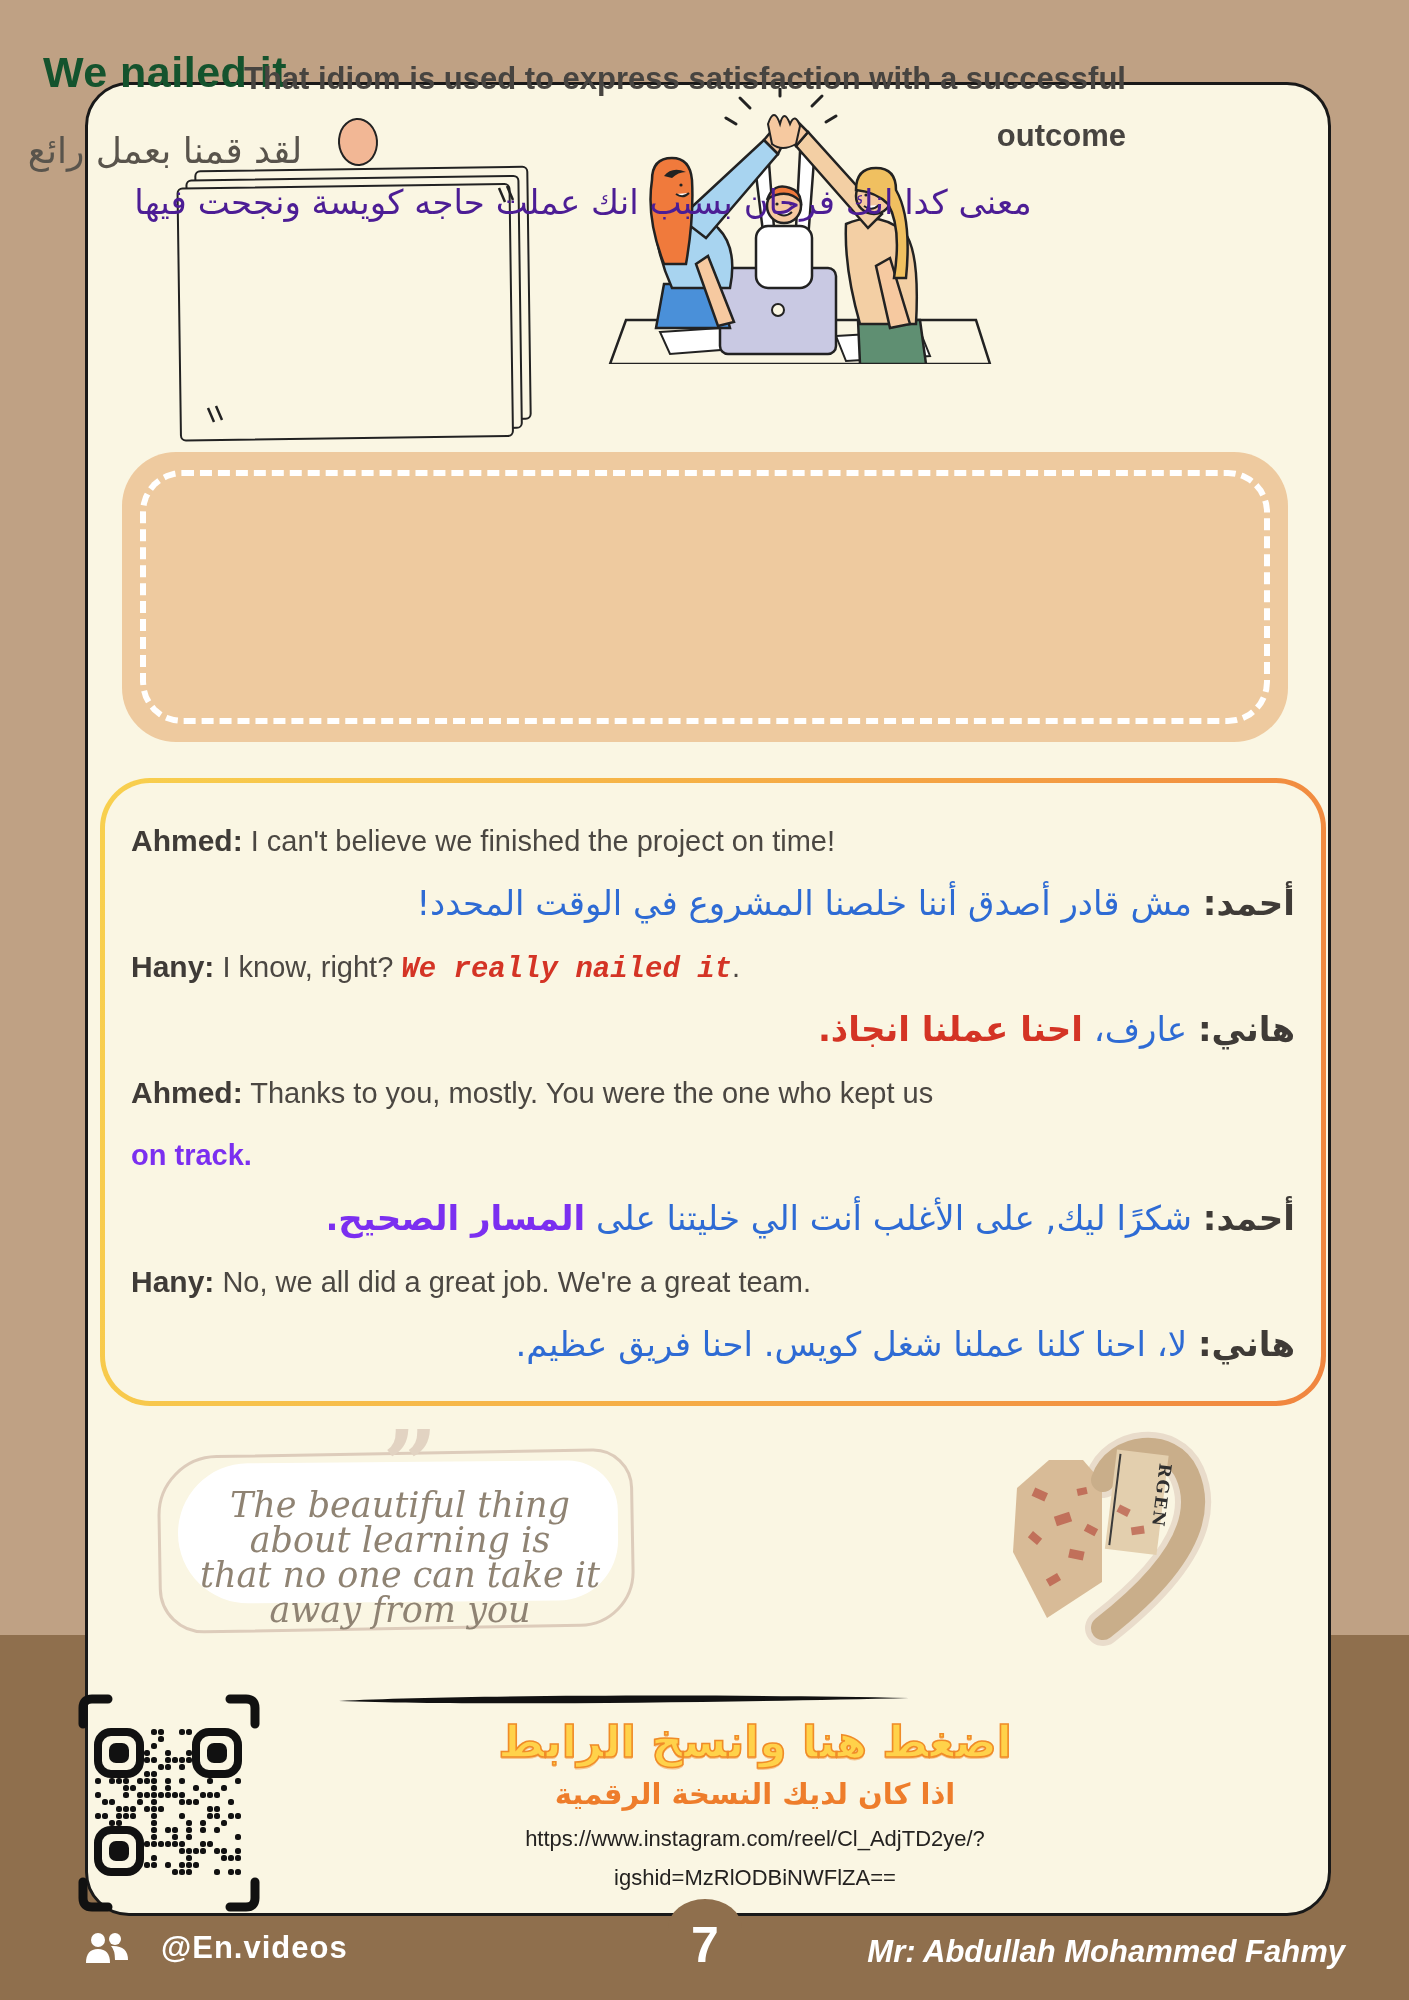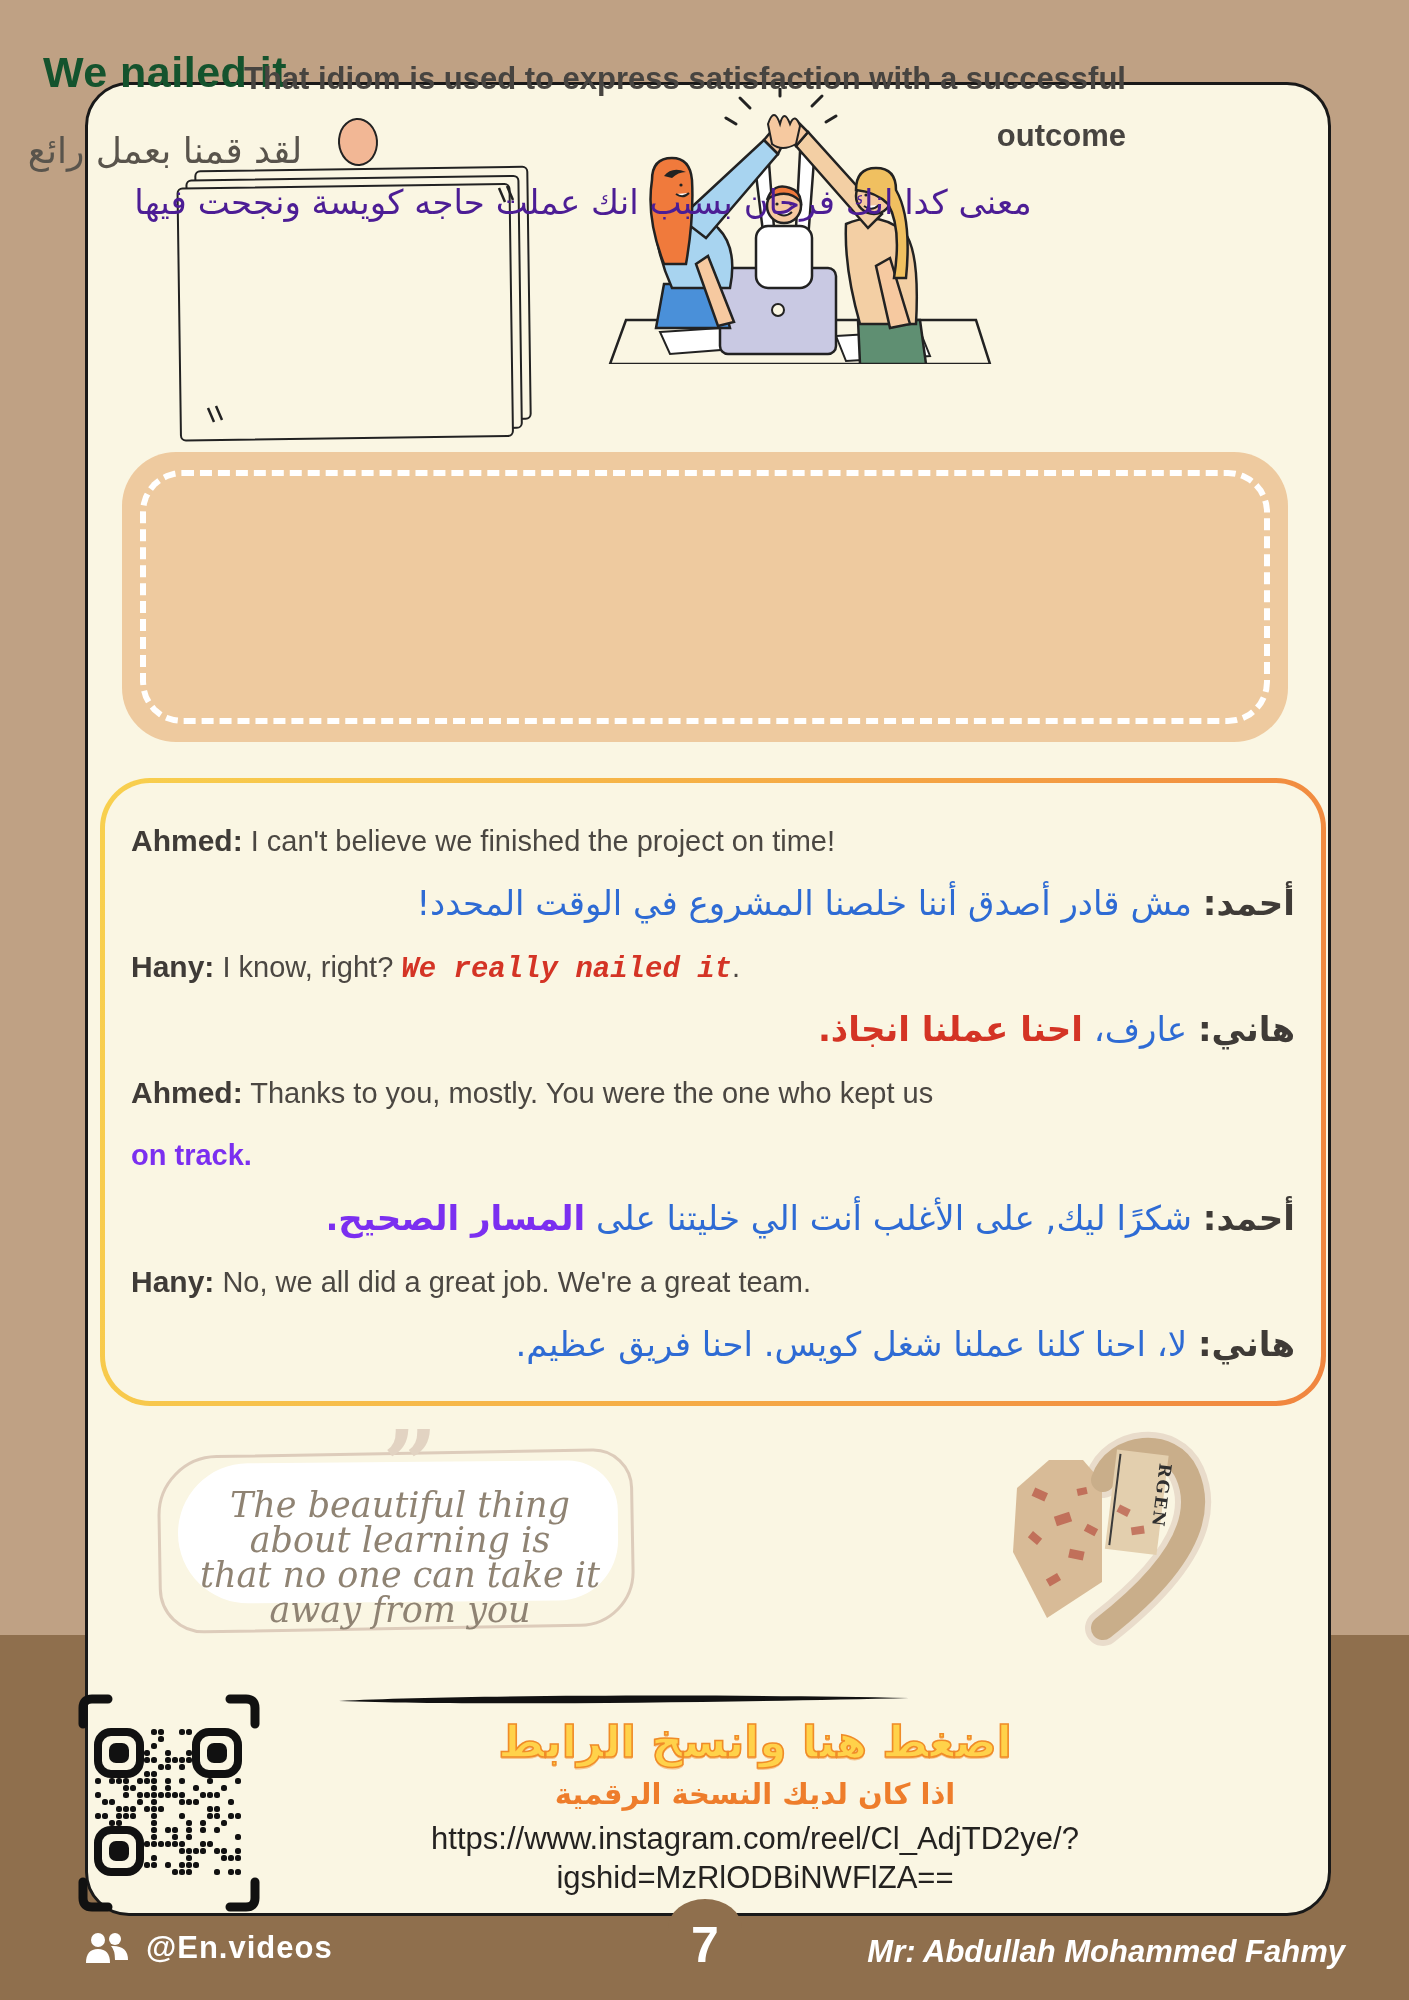--- a/index.html
+++ b/index.html
@@ -66,28 +66,28 @@
        font-size:35px;line-height:35px;font-style:italic;font-family:"DejaVu Serif",serif;}
 
   
   #divider{left:335px;top:1694px;}
   #link-col{left:280px;top:1716px;width:950px;text-align:center;}
   #link-heading{color:#ffd24a;font-size:44px;font-weight:bold;direction:rtl;
        font-family:"DejaVu Sans",sans-serif;-webkit-text-stroke:1.6px #f08c28;
        text-shadow:0 2px 0 rgba(240,140,40,.45);}
   #link-sub{margin-top:10px;color:#ee7d2b;font-size:29px;font-weight:bold;direction:rtl;
        font-family:"DejaVu Sans",sans-serif;}
-  #url1,#url2{color:#242220;font-size:31px;line-height:39px;}
+  #url1,#url2{color:#242220;font-size:22px;line-height:39px;}
   #url1{margin-top:8px;}
 
   
   #qr{left:78px;top:1694px;}
 
   
-  #handle-row{left:85px;top:1930px;display:flex;align-items:center;gap:17px;}
+  #handle-row{left:85px;top:1930px;display:flex;align-items:center;gap:32px;}
   #handle-text{color:#fff;font-size:31px;font-weight:bold;letter-spacing:1px;}
   #page-bump{left:668px;top:1899px;width:74px;height:58px;background:#8f6f4d;
        border-radius:50% 50% 0 0;}
   #page-num{left:655px;top:1916px;width:100px;text-align:center;color:#fff;
        font-size:50px;font-weight:bold;}
   #author{left:745px;top:1934px;width:600px;text-align:right;color:#fff;
        font-size:31px;font-weight:bold;font-style:italic;}
 </style>
 </head>
 <body>

